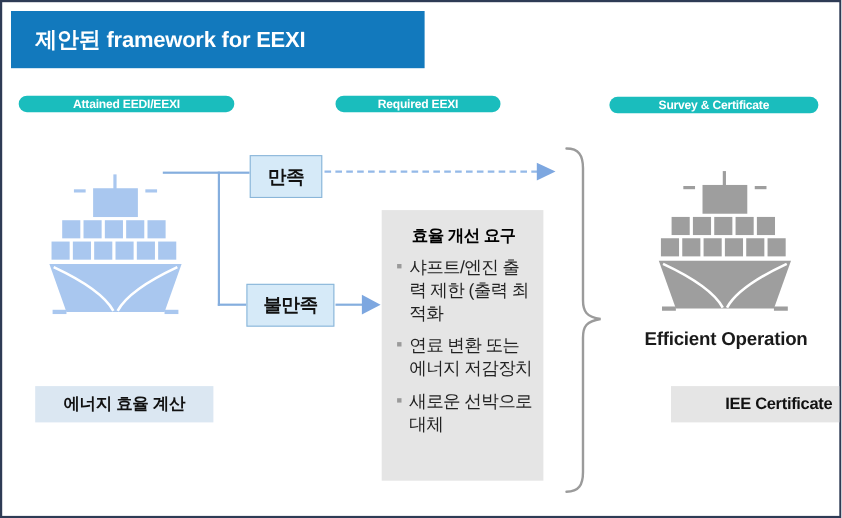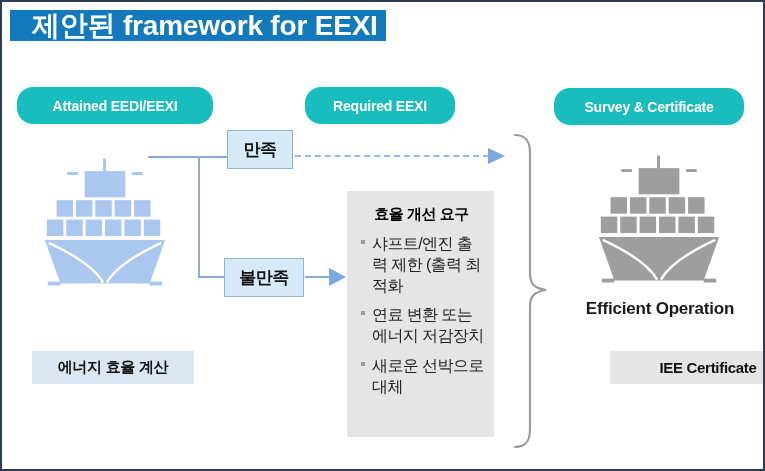--- a/index.html
+++ b/index.html
@@ -9,36 +9,36 @@
   .canvas {
     position: relative;
     width: 765px; height: 471px;
     background: #fff;
     border: 2px solid #2e3b55;
     overflow: hidden;
   }
 
   .header-bar {
     position: absolute; left: 8px; top: 8px;
-    width: 376px; height: 31px;
+    width: 376px; height: 52px;
     background: #1279bd;
     color: #fff;
     display: flex; align-items: center;
     padding-left: 22px;
-    font-size: 28px; font-weight: bold;
+    font-size: 20px; font-weight: bold;
     letter-spacing: -0.2px;
   }
 
   .stage-pill {
     position: absolute;
-    height: 37px;
+    height: 15px;
     background: #1abdbd;
     border-radius: 16px;
     color: #fff;
-    font-size: 14px; font-weight: bold;
+    font-size: 11px; font-weight: bold;
     display: flex; align-items: center; justify-content: center;
     letter-spacing: -0.2px;
   }
   #pill-attained { left: 15px;  top: 85px; width: 196px; }
   #pill-required { left: 303px; top: 85px; width: 150px; }
   #pill-survey   { left: 552px; top: 86px; width: 190px; }
 
   .ship { position: absolute; }
   .ship-left  { left: 40px;  top: 151px; color: #a9c7ef; }
   .ship-right { left: 594px; top: 148px; color: #9e9e9e; }
@@ -67,21 +67,21 @@
 
   .decision-box {
     position: absolute;
     background: #d6eaf8;
     border: 1px solid #8ab6d9;
     display: flex; align-items: center; justify-content: center;
     font-size: 17px; font-weight: bold;
     color: #111;
     letter-spacing: -0.5px;
   }
-  #box-satisfied   { left: 225px; top: 128px; width: 66px; height: 39px; }
+  #box-satisfied   { left: 225px; top: 139px; width: 66px; height: 39px; }
   #box-unsatisfied { left: 222px; top: 256px; width: 80px; height: 39px; }
 
   .conn { position: absolute; background: #85aede; }
   #conn-h1 { left: 146px; top: 154px; width: 79px;  height: 2px; }
   #conn-v  { left: 196px; top: 154px; width: 2px;   height: 122px; }
   #conn-h2 { left: 196px; top: 274px; width: 26px;  height: 2px; }
 
   #dashed-line {
     position: absolute; left: 293px; top: 153px; width: 194px; height: 0;
     border-top: 2px dashed #94b9e8;

